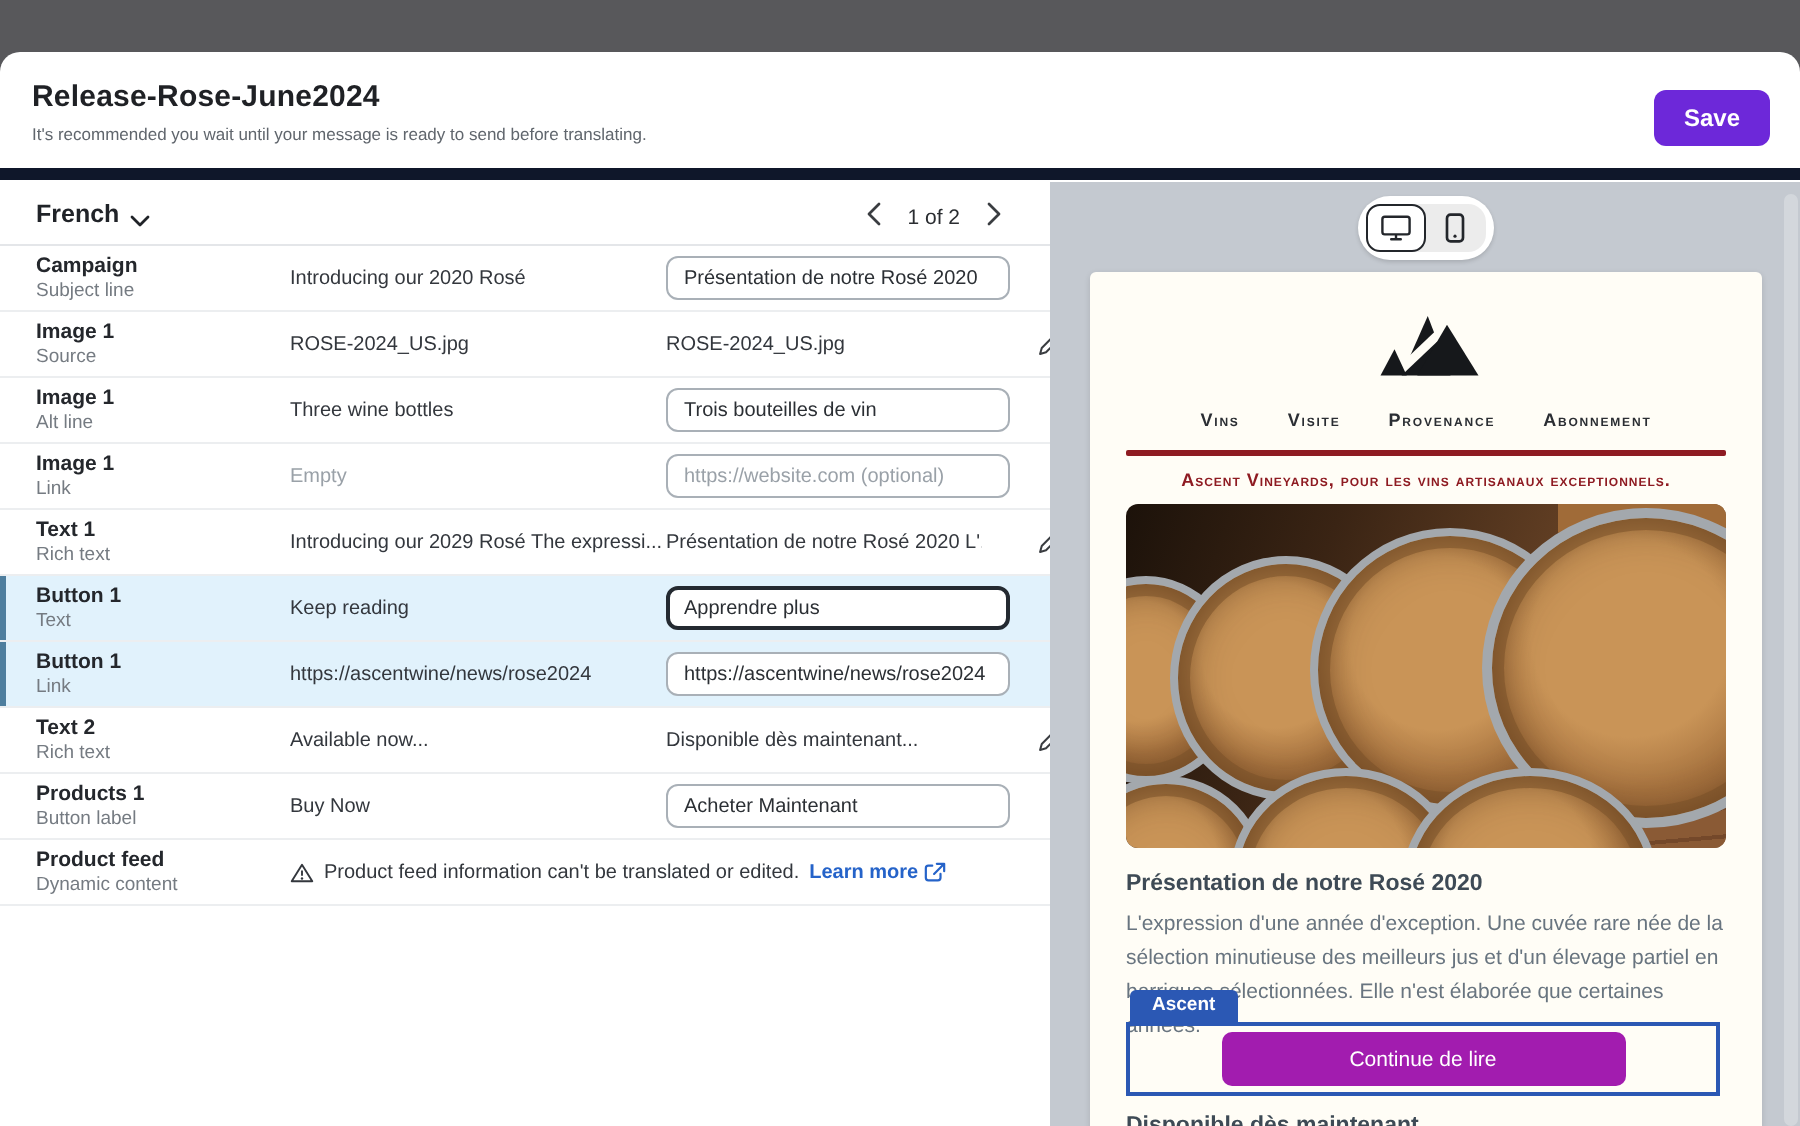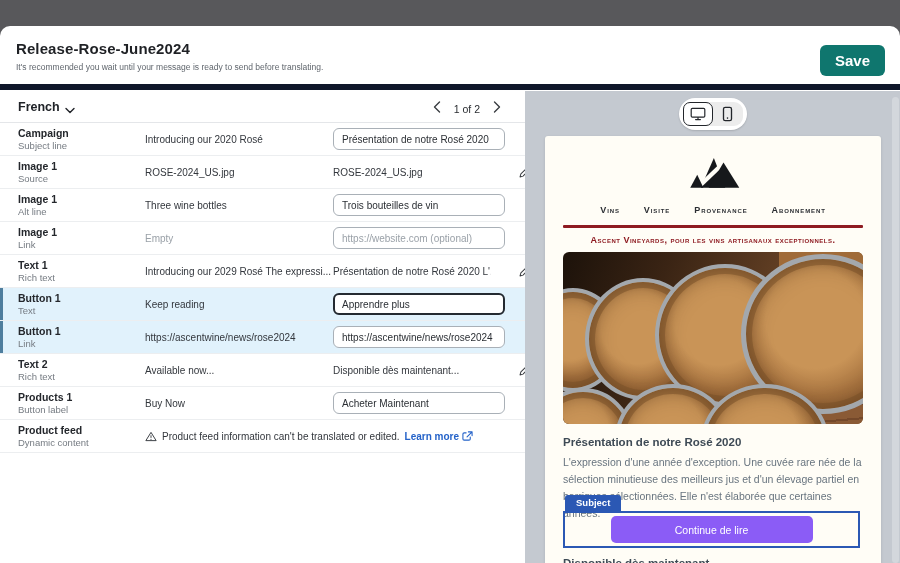--- a/index.html
+++ b/index.html
@@ -8,22 +8,22 @@
 
   
   .topbar { position:absolute; top:0; left:0; width:900px; height:28px; background:#58585b; }
   .card { position:absolute; top:26px; left:0; width:900px; height:537px; background:#fff;
           border-radius:10px 10px 0 0; overflow:hidden; }
 
   
   .page-header { position:relative; height:64px; border-bottom:6px solid #0f172a; padding:14px 16px 0 16px; }
   .page-title { font-size:15px; font-weight:700; color:#1f2125; letter-spacing:.1px; }
   .page-subtitle { margin-top:5px; font-size:8.5px; color:#60666d; }
-  .save-btn { position:absolute; right:15px; top:19px; background:#0f766e; color:#fff; border:none;
-              border-radius:6px; padding:7px 15px; font-size:15px; font-weight:600; cursor:pointer;
+  .save-btn { position:absolute; right:15px; top:19px; background:#6d28d9; color:#fff; border:none;
+              border-radius:6px; padding:7px 15px; font-size:12px; font-weight:600; cursor:pointer;
               font-family:inherit; }
 
   
   .main { position:absolute; top:65px; left:0; right:0; bottom:0; display:flex; }
   .table-panel { width:525px; background:#fff; }
   .preview-panel { flex:1; background:#c4c9d0; position:relative; overflow:hidden; }
 
   
   .panel-head { height:32px; display:flex; align-items:center; justify-content:space-between;
                 padding:0 22px 0 18px; border-bottom:1px solid #e4e6e9; }
@@ -96,21 +96,21 @@
   .b7 { left:138px; bottom:-76px; width:128px; height:116px; }
 
   .email-heading { margin:12px 18px 0; font-size:11.5px; font-weight:700; color:#3e4a55; }
   .email-body { margin:6px 18px 0; font-size:10.5px; line-height:17px; color:#68747f; width:302px; }
 
   .selection-wrap { position:absolute; left:18px; right:21px; top:375px; }
   .sel-chip { position:absolute; top:-16px; left:2px; background:#2b58b4; color:#fff; font-size:9.5px;
               font-weight:600; padding:2px 11px 3px; border-radius:3px 3px 0 0; z-index:2; }
   .sel-box { border:2px solid #2b58b4; height:37px; display:flex; align-items:center; justify-content:center;
              background:transparent; }
-  .email-btn { width:202px; height:27px; background:#8b5cf6; color:#fff; border:none; border-radius:5px;
+  .email-btn { width:202px; height:27px; background:#a21caf; color:#fff; border:none; border-radius:5px;
                font-size:10.5px; font-family:inherit; cursor:pointer; }
   .next-heading { position:absolute; top:421px; left:18px; font-size:11.5px; font-weight:700; color:#3e4a55; }
 
   svg { display:block; }
 </style>
 </head>
 <body>
 
 <div class="topbar"></div>
 
@@ -396,21 +396,21 @@
           <div class="barrel b4"></div>
           <div class="barrel b5"></div>
           <div class="barrel b6"></div>
           <div class="barrel b7"></div>
         </div>
 
         <div class="email-heading">Présentation de notre Rosé 2020</div>
         <div class="email-body">L'expression d'une année d'exception. Une cuvée rare née de la sélection minutieuse des meilleurs jus et d'un élevage partiel en barriques sélectionnées. Elle n'est élaborée que certaines années.</div>
 
         <div class="selection-wrap">
-          <div class="sel-chip">Subject</div>
+          <div class="sel-chip">Ascent</div>
           <div class="sel-box">
             <button class="email-btn">Continue de lire</button>
           </div>
         </div>
 
         <div class="next-heading">Disponible dès maintenant</div>
       </div>
     </div>
   </div>
 </div>

